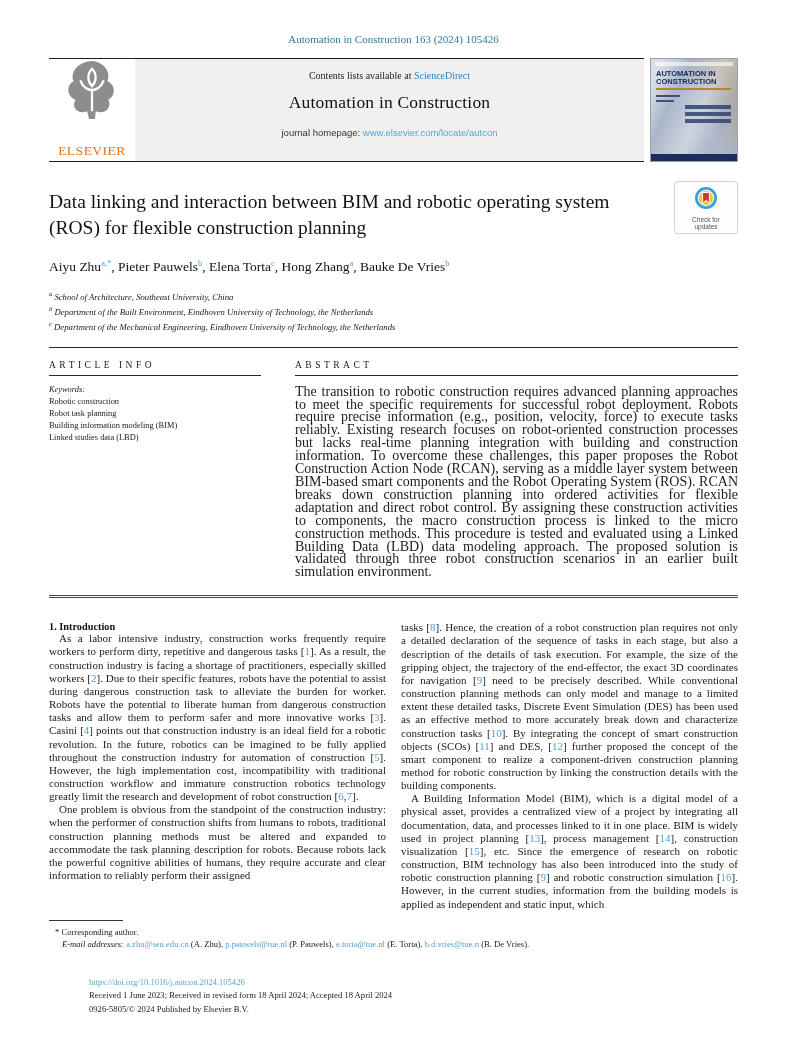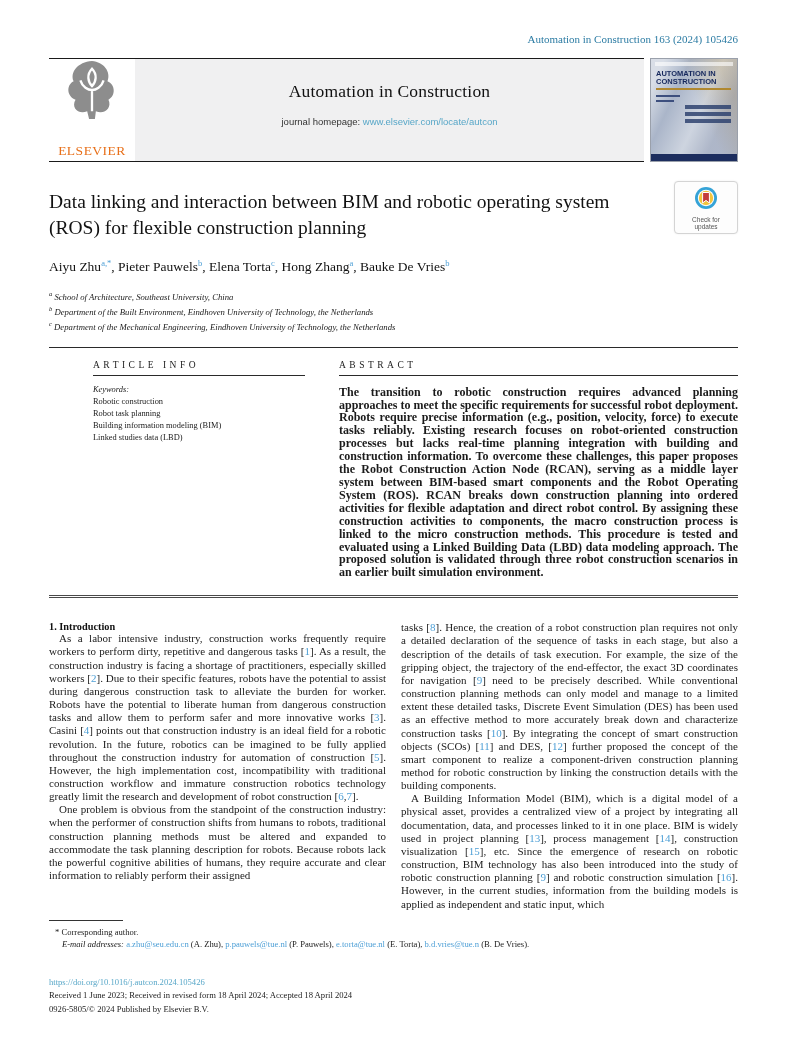--- a/index.html
+++ b/index.html
@@ -5,21 +5,21 @@
   * { margin:0; padding:0; box-sizing:border-box; }
   html,body { background:#ffffff; }
   .page {
     width:787px; height:1046px; margin:0 auto; background:#fff;
     font-family:"Liberation Serif", serif; color:#1a1a1a;
     padding:0 49px; overflow:hidden; position:relative;
   }
   a { text-decoration:none; cursor:pointer; }
 
   
-  .journal-ref { margin-top:33px; text-align:right; font-size:11px; color:#2b7ba3; }
+  .journal-ref { margin-top:33px; text-align:center; font-size:11px; color:#2b7ba3; }
 
   
   .masthead-row { margin-top:13px; display:flex; align-items:stretch; }
   .masthead-box { flex:1; border-top:1.5px solid #1a1a1a; border-bottom:1.5px solid #1a1a1a; display:flex; height:104px; }
   .logo-box { width:86px; background:#fff; display:flex; flex-direction:column; align-items:center; justify-content:space-between; padding-bottom:2px; }
   .logo-box svg { display:block; }
   .elsevier-word { font-size:13.5px; color:#e8701a; letter-spacing:0.5px; margin-top:1px; }
   .banner { flex:1; background:#f0f0f1; text-align:center; padding-top:11px; }
   .contents-line { font-size:10px; color:#222; }
   .contents-line a { color:#2e81b5; }
@@ -51,44 +51,44 @@
   
   .authors-line { margin-top:17px; font-size:13.5px; color:#111; }
   .authors-line sup { font-size:8.5px; color:#4d9fd6; }
   .affiliations { margin-top:13px; }
   .affil { font-style:italic; font-size:8.7px; line-height:11.5px; color:#1a1a1a; }
   .affil sup { font-size:6.5px; font-style:italic; }
 
   
   .rule-thin { margin-top:13px; border-top:1px solid #2a2a2a; }
   .info-abs-row { display:flex; gap:34px; }
-  .info-col { width:212px; flex:none;margin-left:44px; }
+  .info-col { width:212px; flex:none; }
   .abs-col { flex:1; }
   .sec-head { font-size:9.5px; letter-spacing:3.5px; color:#222; padding:12px 0 5px 0; border-bottom:1.5px solid #2a2a2a; font-weight:400; }
   .info-content { padding-top:8px; font-size:8.4px; line-height:12px; }
   .kw-label { font-style:italic; }
-  .abs-content { padding-top:10px; font-size:12px; line-height:12.9px; text-align:justify; color:#1b1b1b;font-weight:bold; }
+  .abs-content { padding-top:10px; font-size:14px; line-height:12.9px; text-align:justify; color:#1b1b1b; }
   .rule-thick { margin-top:16px; border-top:1px solid #4a4a4a; border-bottom:1px solid #4a4a4a; height:3px; }
 
   
   .body-row { margin-top:23px; display:flex; gap:15px; }
   .body-col { flex:1; min-width:0; }
   .h-section { font-size:10.3px; font-weight:bold; color:#111; }
   .body-col p { font-size:11px; line-height:13.15px; text-align:justify; text-indent:10px; color:#1b1b1b; }
   .body-col p.noindent { text-indent:0; }
   .cite { color:#4d9fd6; }
 
   
   .footnote { margin-top:9px;font-family:Liberation Serif, serif; }
   .foot-sep { width:74px; border-top:1px solid #333; margin-bottom:5px; }
   .foot-line { font-size:8.6px; line-height:12.5px; padding-left:6px; }
   .foot-emails { font-size:8.6px; line-height:12.5px; padding-left:13px; }
   .foot-emails .lbl { font-style:italic; }
   .foot-emails a { color:#4d9fd6; }
-  .doi-block { margin-top:25px; font-size:8.6px; line-height:13.5px; color:#1b1b1b; }
+  .doi-block { margin-top:25px; font-size:8.6px; line-height:13.5px; color:#1b1b1b;margin-left:40px; }
   .doi-block a { color:#58a7c8; }
 </style>
 </head>
 <body>
 
 <div class="page">
 
   <div class="journal-ref">Automation in Construction 163 (2024) 105426</div>
 
   <div class="masthead-row">
@@ -96,20 +96,23 @@
       <div class="logo-box">
         <span>
           <svg width="58" height="62" viewBox="0 0 60 64">
             <path d="M30 2 C15 3 7 14 11 23 C3 27 4 39 13 42 C8 50 16 58 25 54 L27 62 L33 62 L34 54 C43 58 51 50 47 42 C55 38 54 26 46 23 C50 13 42 3 30 2 Z" fill="#8d8d8d"></path>
             <path d="M30 10 C24 16 26 24 30 28 C34 24 36 16 30 10 Z M18 22 C20 29 26 32 30 32 M42 22 C40 29 34 32 30 32 M30 32 L30 54" stroke="#ffffff" stroke-width="2.4" fill="none"></path>
           </svg>
         </span>
         <div class="elsevier-word">ELSEVIER</div>
       </div>
       <div class="banner">
+        <div class="contents-line">
+          <span>Contents lists available at </span><a>ScienceDirect</a>
+        </div>
         <div class="banner-title">Automation in Construction</div>
         <div class="homepage-line">
           <span>journal homepage: </span><a>www.elsevier.com/locate/autcon</a>
         </div>
       </div>
     </div>
     <div class="cover-thumb">
       <div class="diag"></div>
       <div class="cover-top-bar"></div>
       <div class="cover-title">AUTOMATION IN CONSTRUCTION</div>

